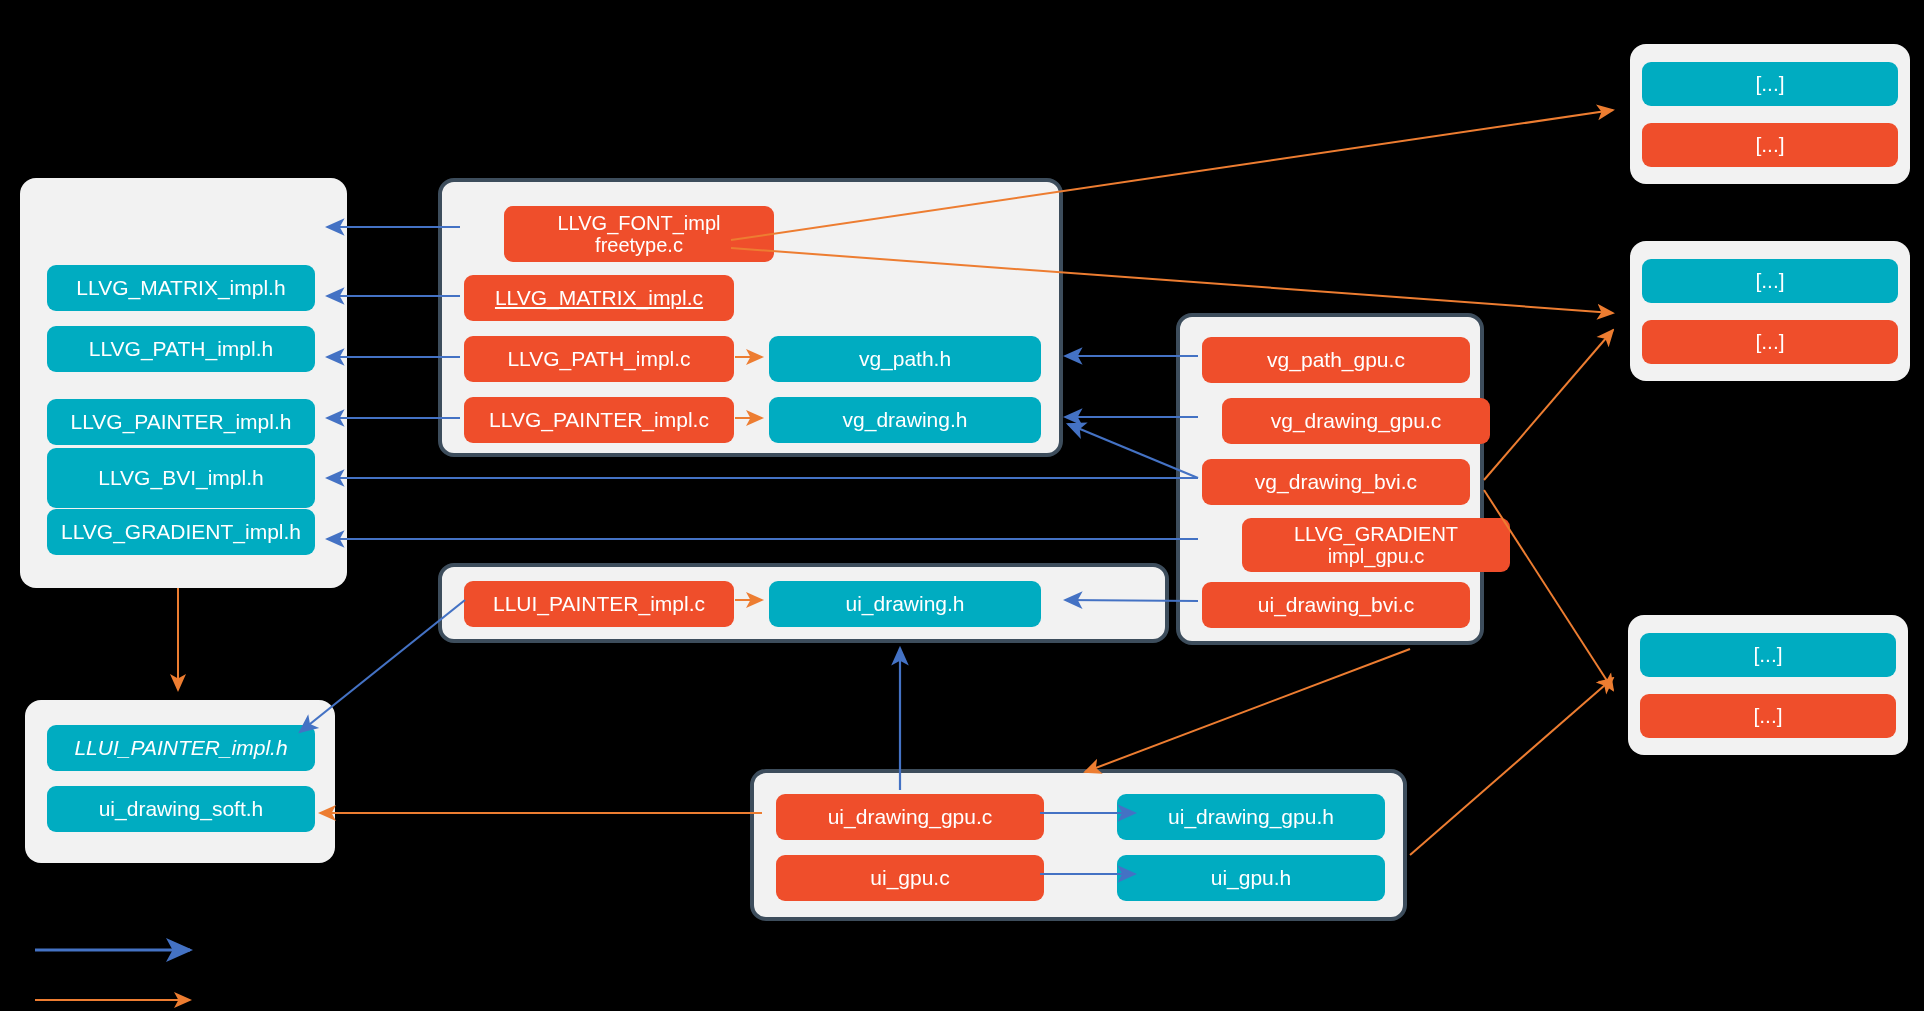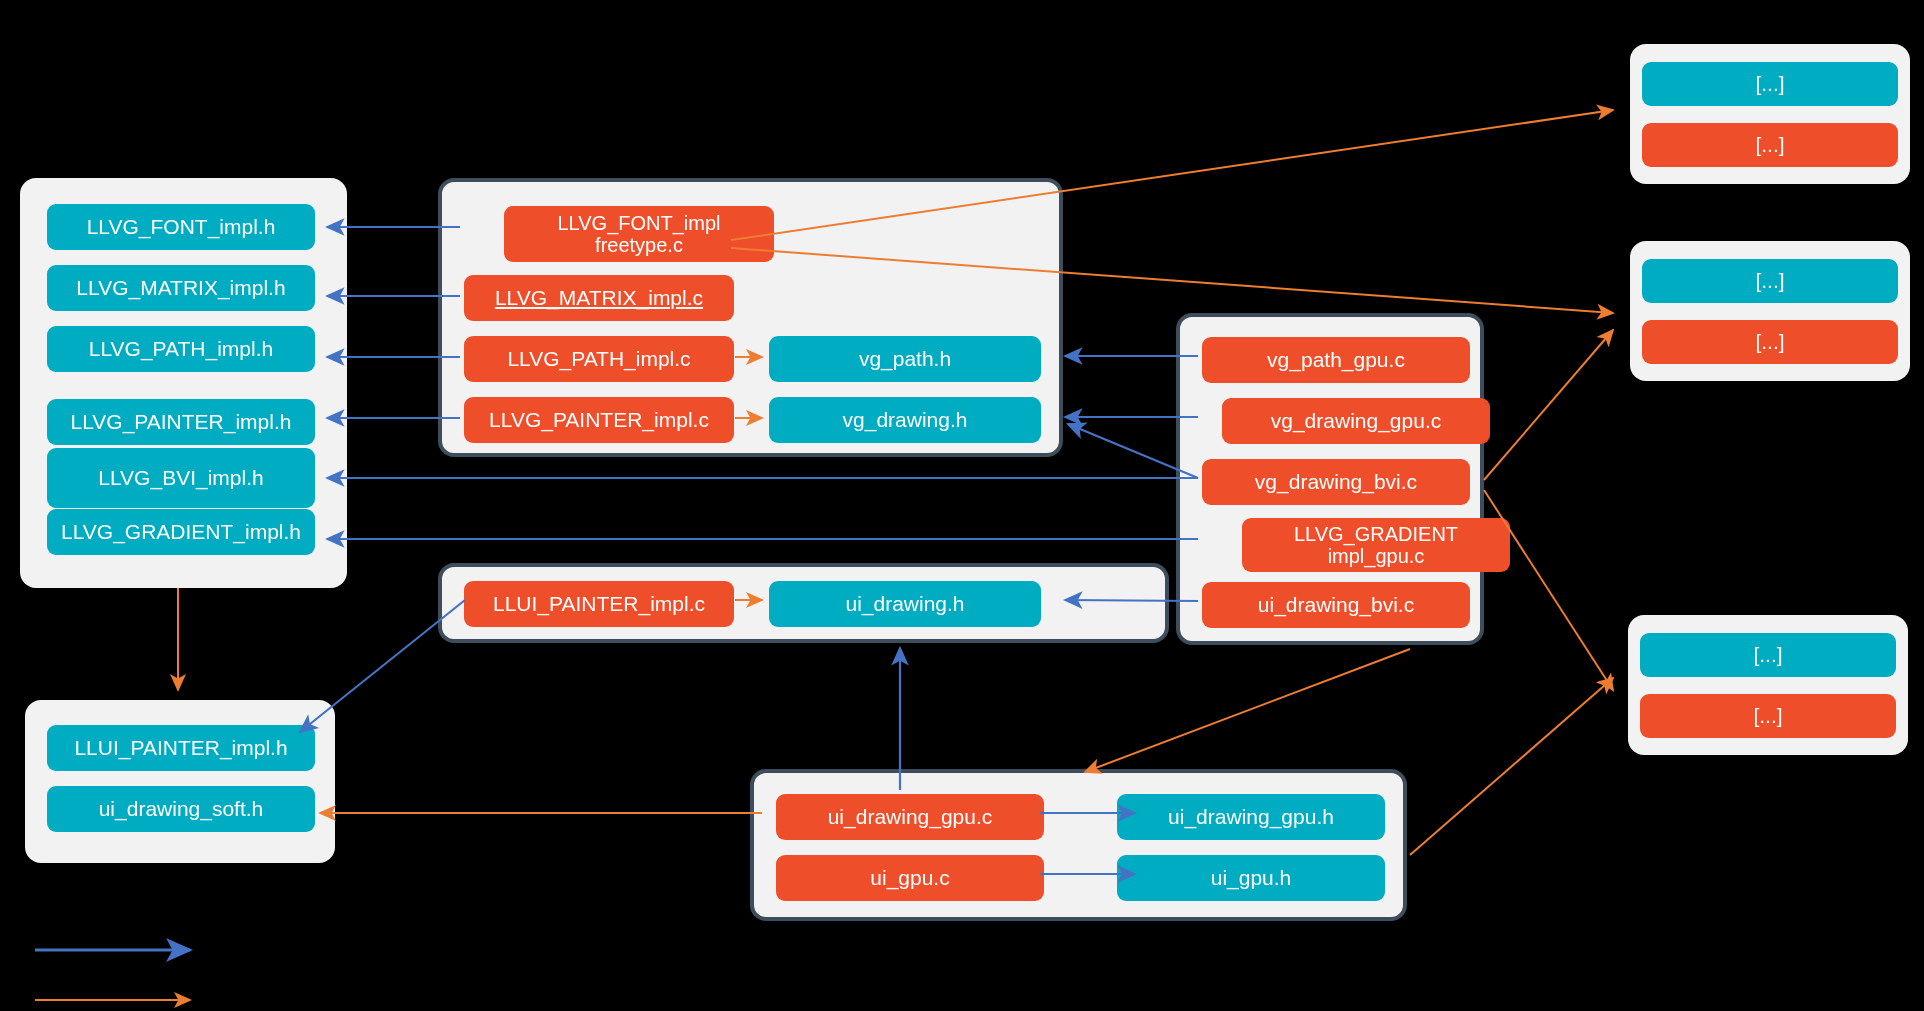--- a/index.html
+++ b/index.html
@@ -17,21 +17,20 @@
   .node.cyan{background:#00acc1;}
   .node.orange{background:#ef4e2b;}
   .node.two-line{font-size:20px;margin-left:40px;}
 </style>
 </head>
 <body>
 
 <div id="stage">
 
   <div class="panel" style="left:20px;top:178px;width:327px;height:410px;">
-    <div class="node cyan" style="left:27px;top:26px;width:268px;height:46px;">LLVG_FONT_impl.h</div>
     <div class="node cyan" style="left:27px;top:87px;width:268px;height:46px;">LLVG_MATRIX_impl.h</div>
     <div class="node cyan" style="left:27px;top:148px;width:268px;height:46px;">LLVG_PATH_impl.h</div>
     <div class="node cyan" style="left:27px;top:221px;width:268px;height:46px;">LLVG_PAINTER_impl.h</div>
     <div class="node cyan" style="left:27px;top:270px;width:268px;height:60px;">LLVG_BVI_impl.h</div>
     <div class="node cyan" style="left:27px;top:331px;width:268px;height:46px;">LLVG_GRADIENT_impl.h</div>
   </div>
 
   <div class="panel bordered" style="left:438px;top:178px;width:625px;height:279px;">
     <div class="node orange two-line" style="left:22px;top:24px;width:270px;height:56px;white-space:pre-line;">LLVG_FONT_impl
 freetype.c</div>
@@ -45,21 +44,21 @@
   <div class="panel bordered" style="left:1176px;top:313px;width:308px;height:332px;">
     <div class="node orange" style="left:22px;top:20px;width:268px;height:46px;">vg_path_gpu.c</div>
     <div class="node orange" style="left:22px;top:81px;width:268px;height:46px;margin-left:20px;">vg_drawing_gpu.c</div>
     <div class="node orange" style="left:22px;top:142px;width:268px;height:46px;">vg_drawing_bvi.c</div>
     <div class="node orange" style="left:22px;top:265px;width:268px;height:46px;">ui_drawing_bvi.c</div>
     <div class="node orange two-line" style="left:22px;top:201px;width:268px;height:54px;white-space:pre-line;">LLVG_GRADIENT
 impl_gpu.c</div>
   </div>
 
   <div class="panel" style="left:25px;top:700px;width:310px;height:163px;">
-    <div class="node cyan" style="left:22px;top:25px;width:268px;height:46px;">LLUI_PAINTER_impl.h</div>
+    <div class="node cyan" style="left:22px;top:25px;width:268px;height:46px;font-style:italic;">LLUI_PAINTER_impl.h</div>
     <div class="node cyan" style="left:22px;top:86px;width:268px;height:46px;">ui_drawing_soft.h</div>
   </div>
 
   <div class="panel bordered" style="left:438px;top:563px;width:731px;height:80px;text-decoration:underline;">
     <div class="node orange" style="left:22px;top:14px;width:270px;height:46px;">LLUI_PAINTER_impl.c</div>
     <div class="node cyan" style="left:327px;top:14px;width:272px;height:46px;">ui_drawing.h</div>
   </div>
 
   <div class="panel bordered" style="left:750px;top:769px;width:657px;height:152px;">
     <div class="node orange" style="left:22px;top:21px;width:268px;height:46px;">ui_drawing_gpu.c</div>

